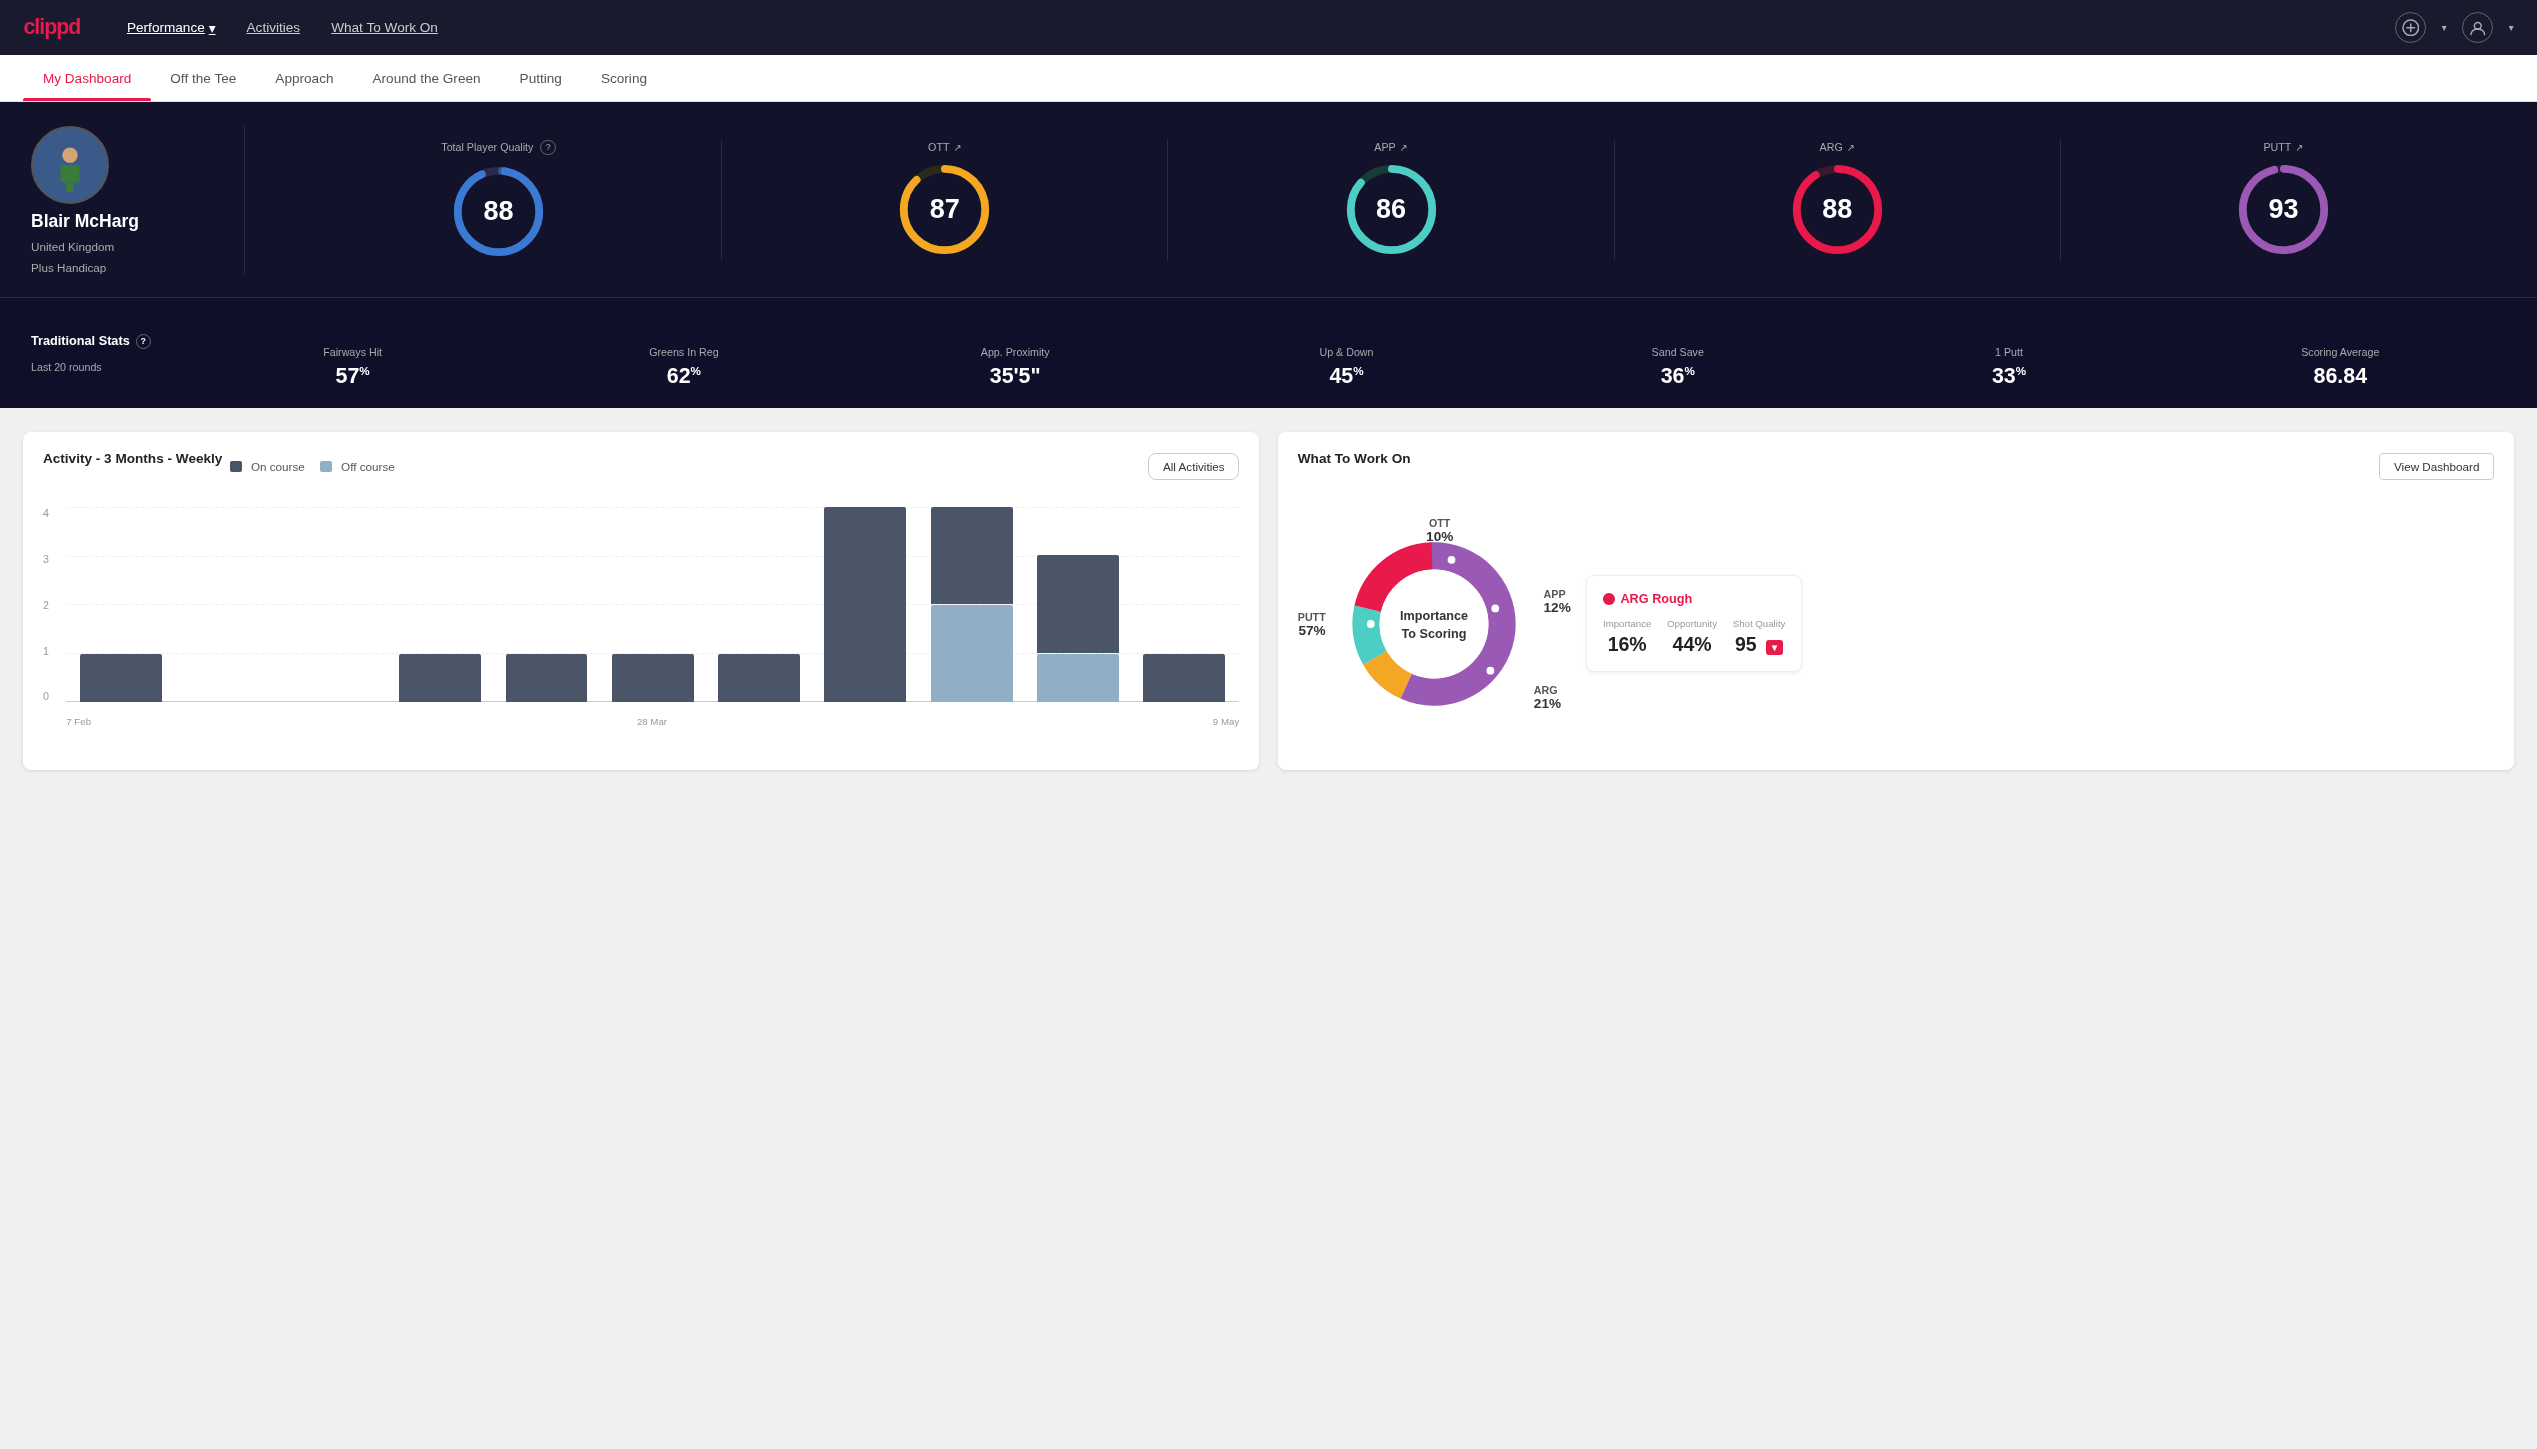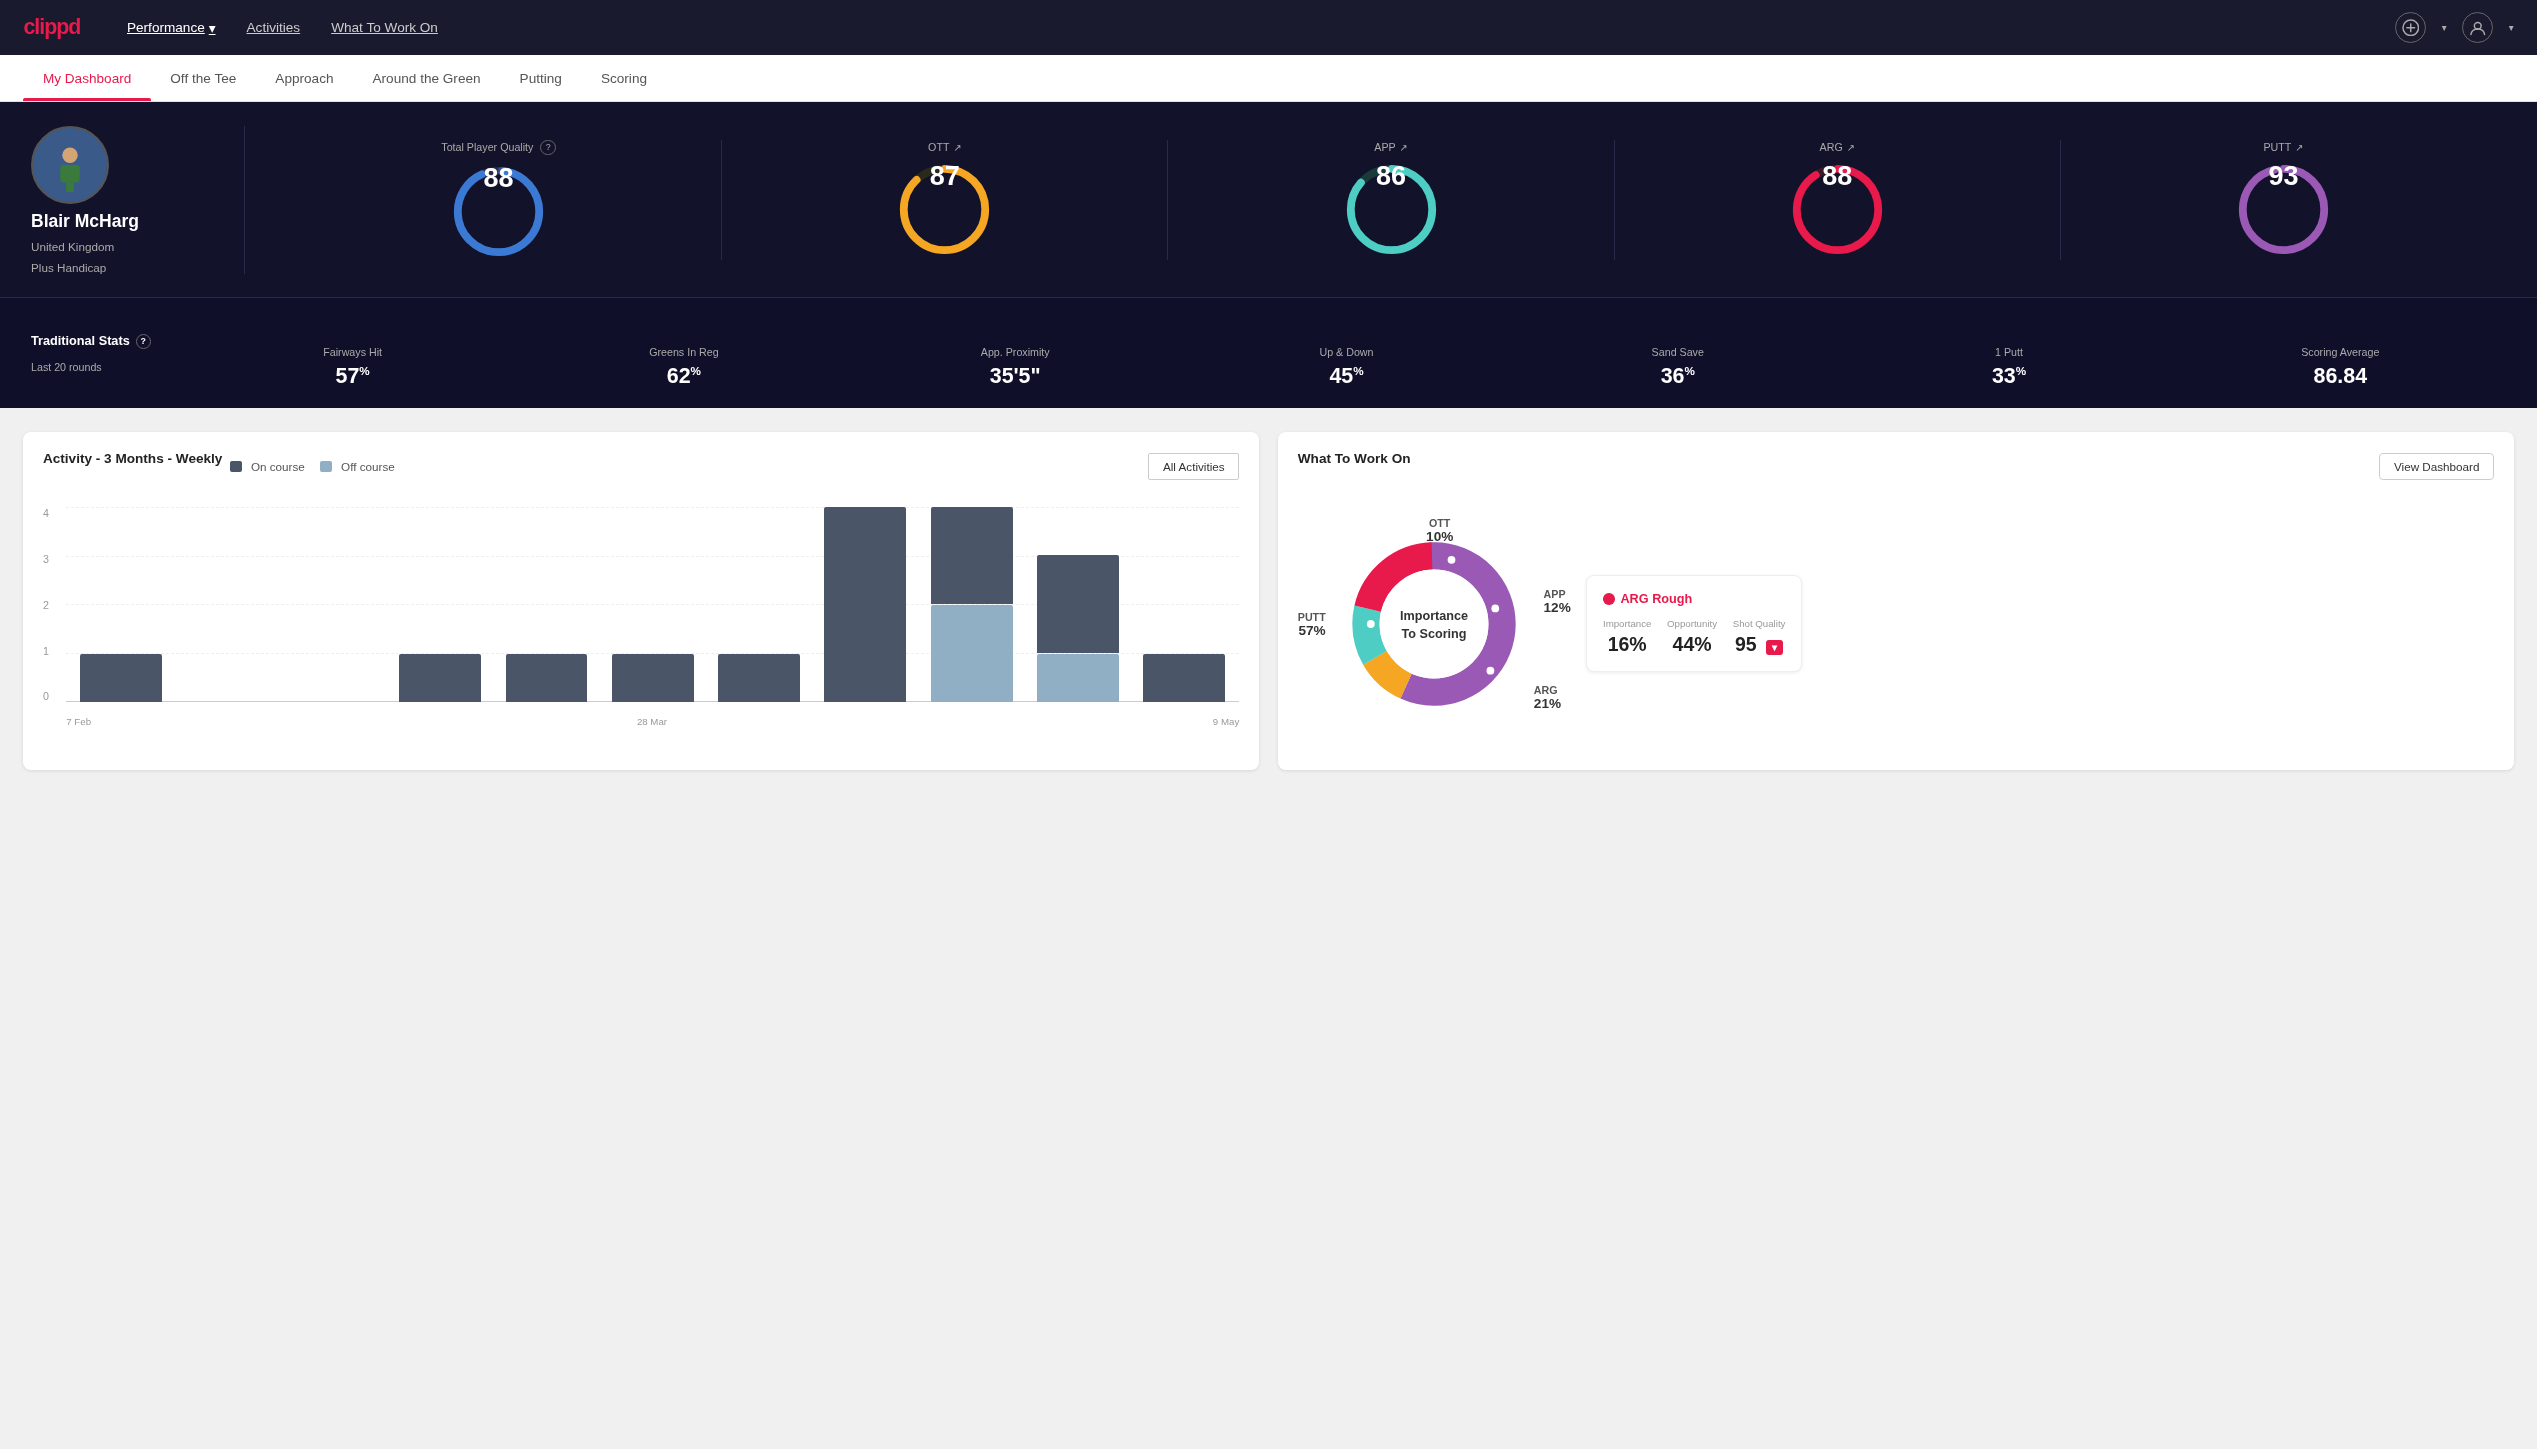--- a/index.html
+++ b/index.html
@@ -128,21 +128,21 @@
       text-transform: uppercase;
       margin-bottom: 7.8px;
       display: flex; align-items: center; gap: 3.9px;
     }
     .score-label .arrow { color: #aaa; font-size: 9.7px; }
 
     
     .ring-container {
       position: relative;
       width: 97px; height: 97px;
-      display: flex; align-items: flex-start; justify-content: center;
+      display: flex; align-items: center; justify-content: center;
     }
     .ring-container svg {
       position: absolute; top: 0; left: 0;
     }
     .ring-number {
       font-size: 27px;
       font-weight: 700;
       color: #fff;
       position: relative;
       z-index: 1;
@@ -202,21 +202,21 @@
       color: #555;
     }
     .legend-item { display: flex; align-items: center; gap: 9px; }
     .legend-dot {
       width: 11.7px; height: 11.7px;
       border-radius: 1.9px;
     }
     .all-activities-btn {
       border: 1px solid #ccc;
       padding: 5.8px 13.6px;
-      border-radius: 2px;
+      border-radius: 8px;
       font-size: 11.7px;
       color: #333;
       cursor: pointer;
       background: #fff;
     }
     .chart-y-labels {
       position: absolute;
       left: 0; top: 0; bottom: 23.4px;
       display: flex;
       flex-direction: column;

